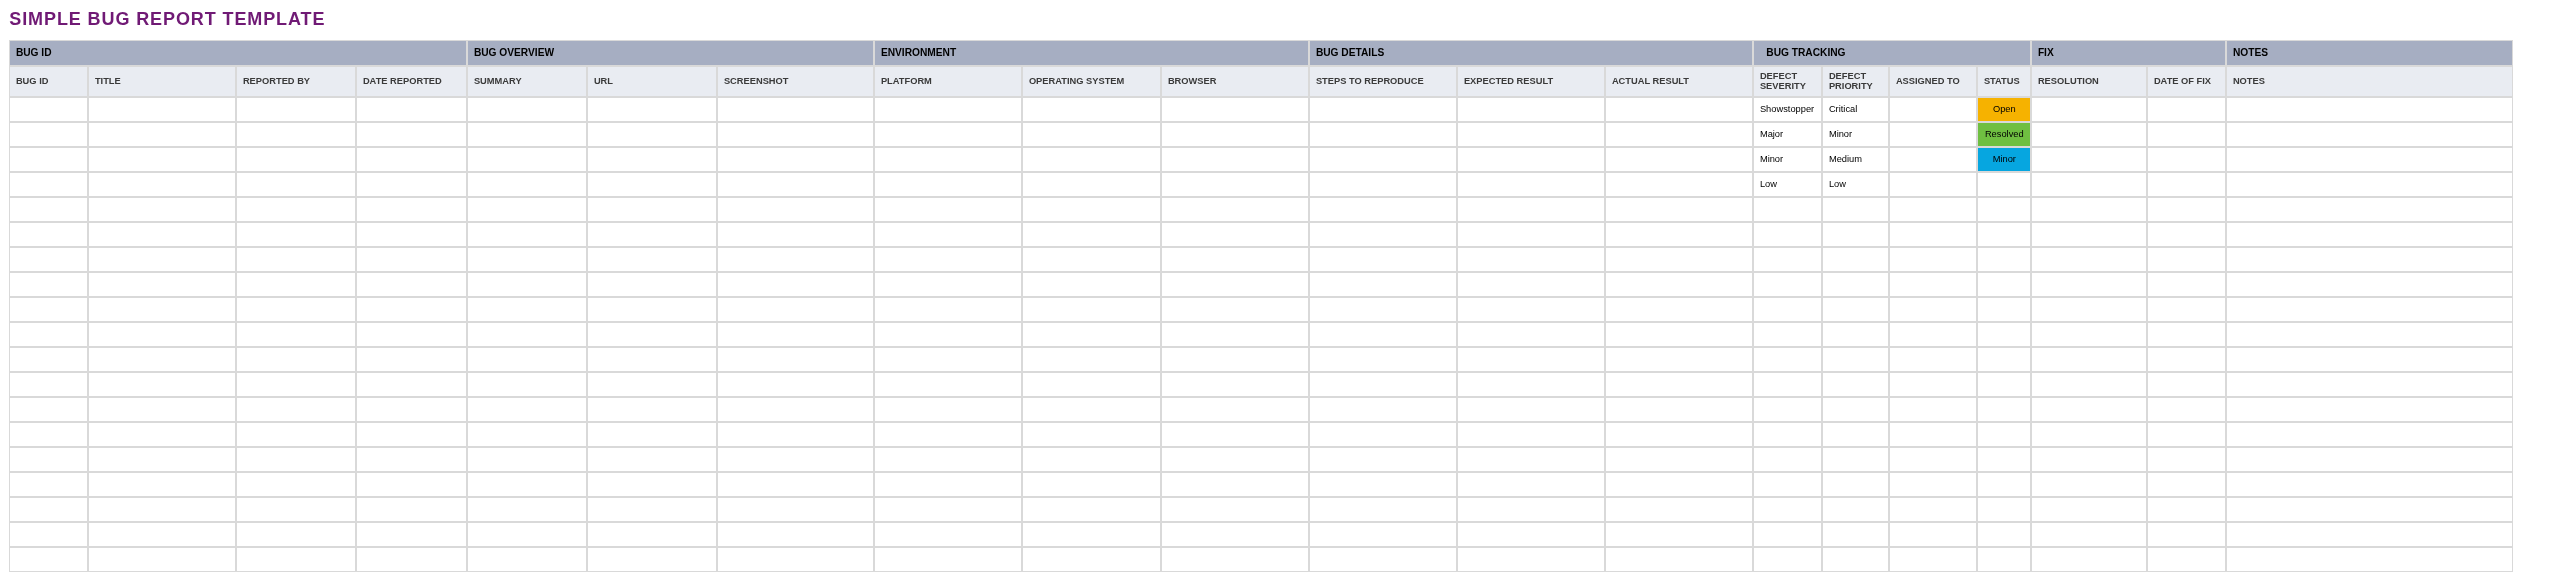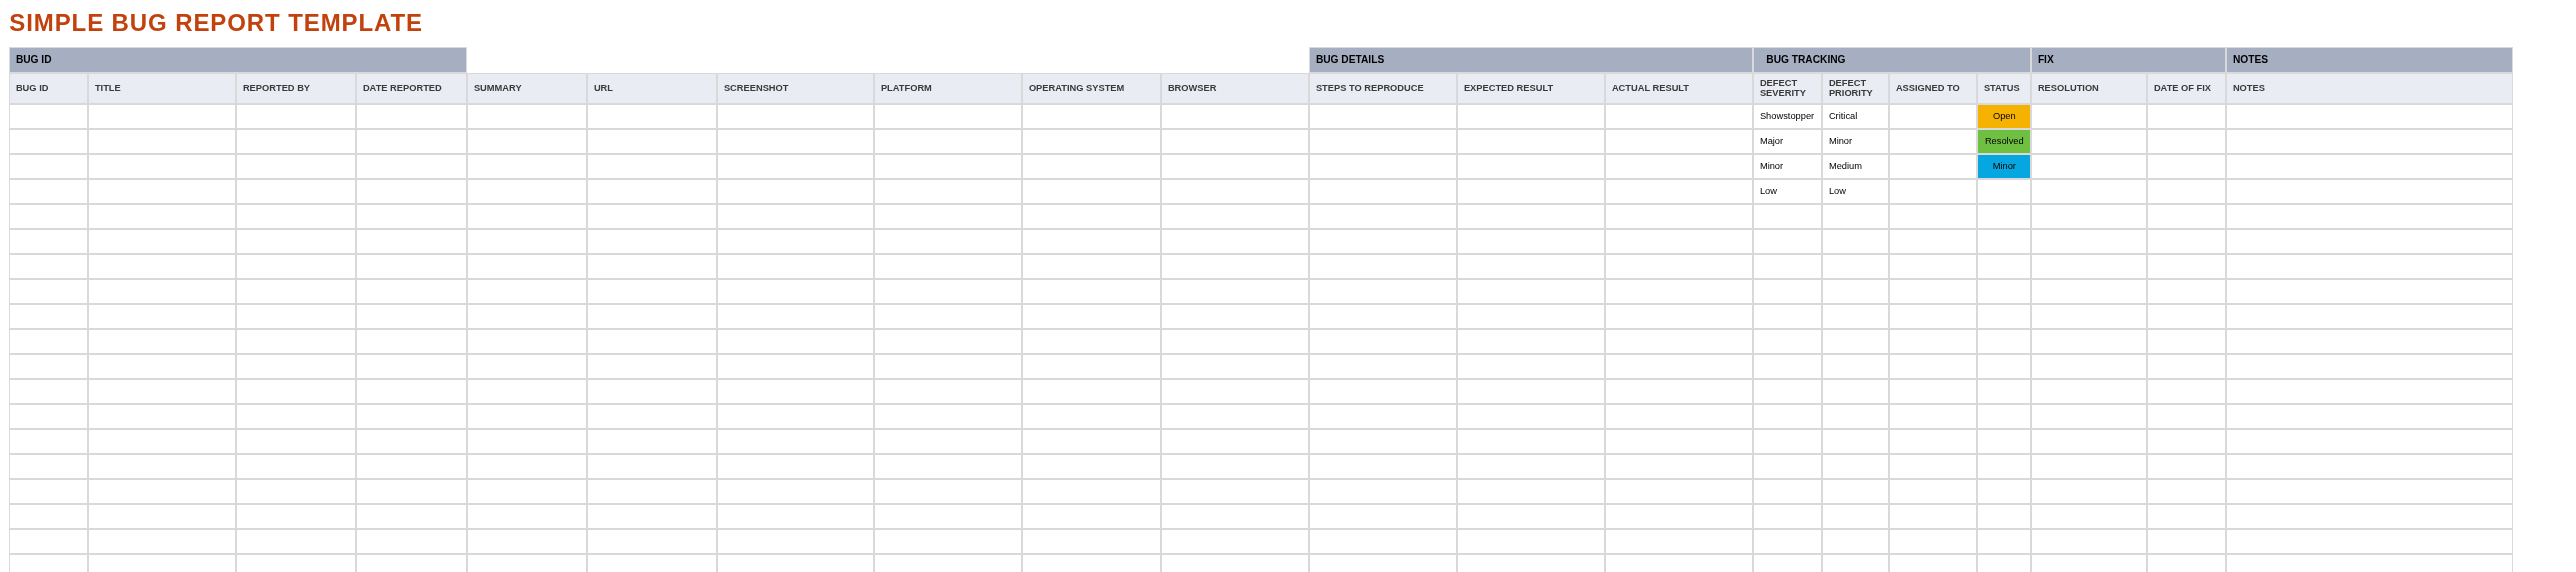--- a/index.html
+++ b/index.html
@@ -7,23 +7,23 @@
       margin: 0;
       padding: 0;
     }
     body {
       font-family: Arial, sans-serif;
       background: #ffffff;
       padding: 9.3px;
       width: 2576px;
     }
     .page-title {
-      font-size: 24px;
+      font-size: 18px;
       font-weight: bold;
-      color: #c2410c;
+      color: #701a75;
       letter-spacing: 0.9px;
       margin-bottom: 9.3px;
       text-transform: uppercase;
     }
     .sheet {
       display: grid;
       border-collapse: collapse;
     }
     .row {
       display: grid;
@@ -74,20 +74,22 @@
   </style>
 </head>
 <body>
 
 <div class="page-title">SIMPLE BUG REPORT TEMPLATE</div>
 
 <div class="sheet">
 
   <div class="row group-header">
     <div class="cell" style="grid-column: 1 / span 4;">BUG ID</div>
+    <div class="cell" style="grid-column: 5 / span 3;">BUG OVERVIEW</div>
+    <div class="cell" style="grid-column: 8 / span 3;">ENVIRONMENT</div>
     <div class="cell" style="grid-column: 11 / span 3;">BUG DETAILS</div>
     <div class="cell" style="grid-column: 14 / span 4; padding-left: 12px;">BUG TRACKING</div>
     <div class="cell" style="grid-column: 18 / span 2; text-align: center;">FIX</div>
     <div class="cell" style="grid-column: 20 / span 1;">NOTES</div>
   </div>
 
   <div class="row col-header">
     <div class="cell">BUG ID</div>
     <div class="cell">TITLE</div>
     <div class="cell">REPORTED BY</div>

